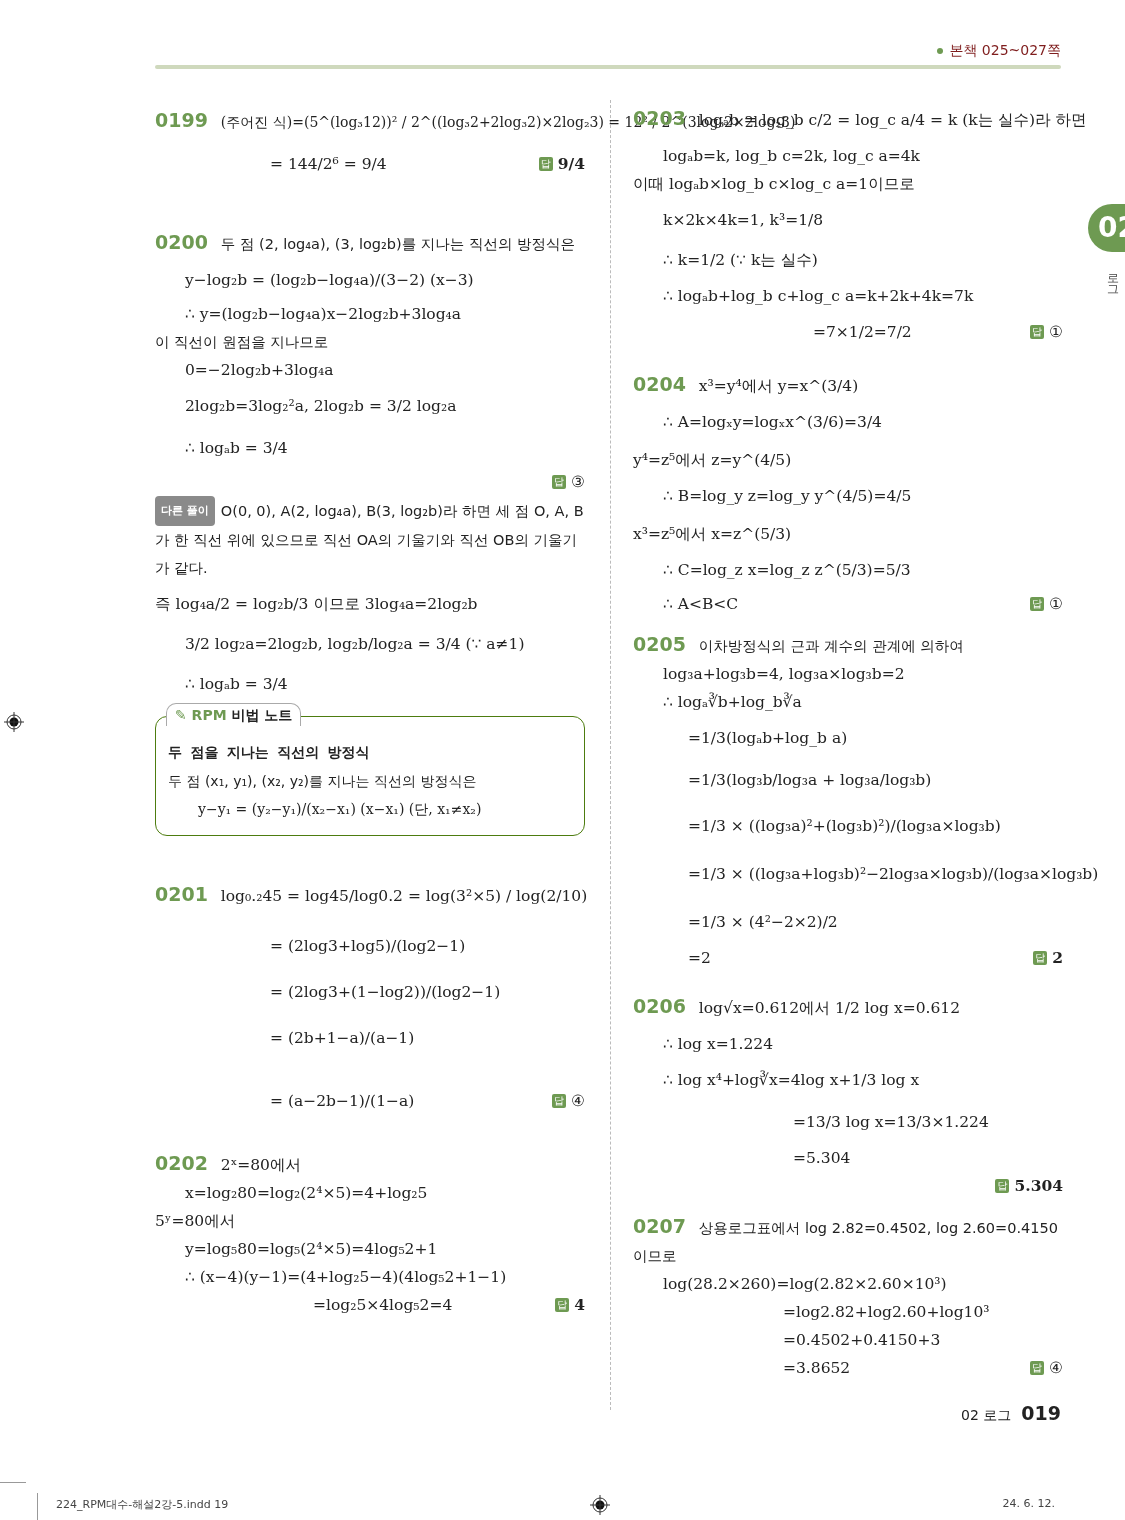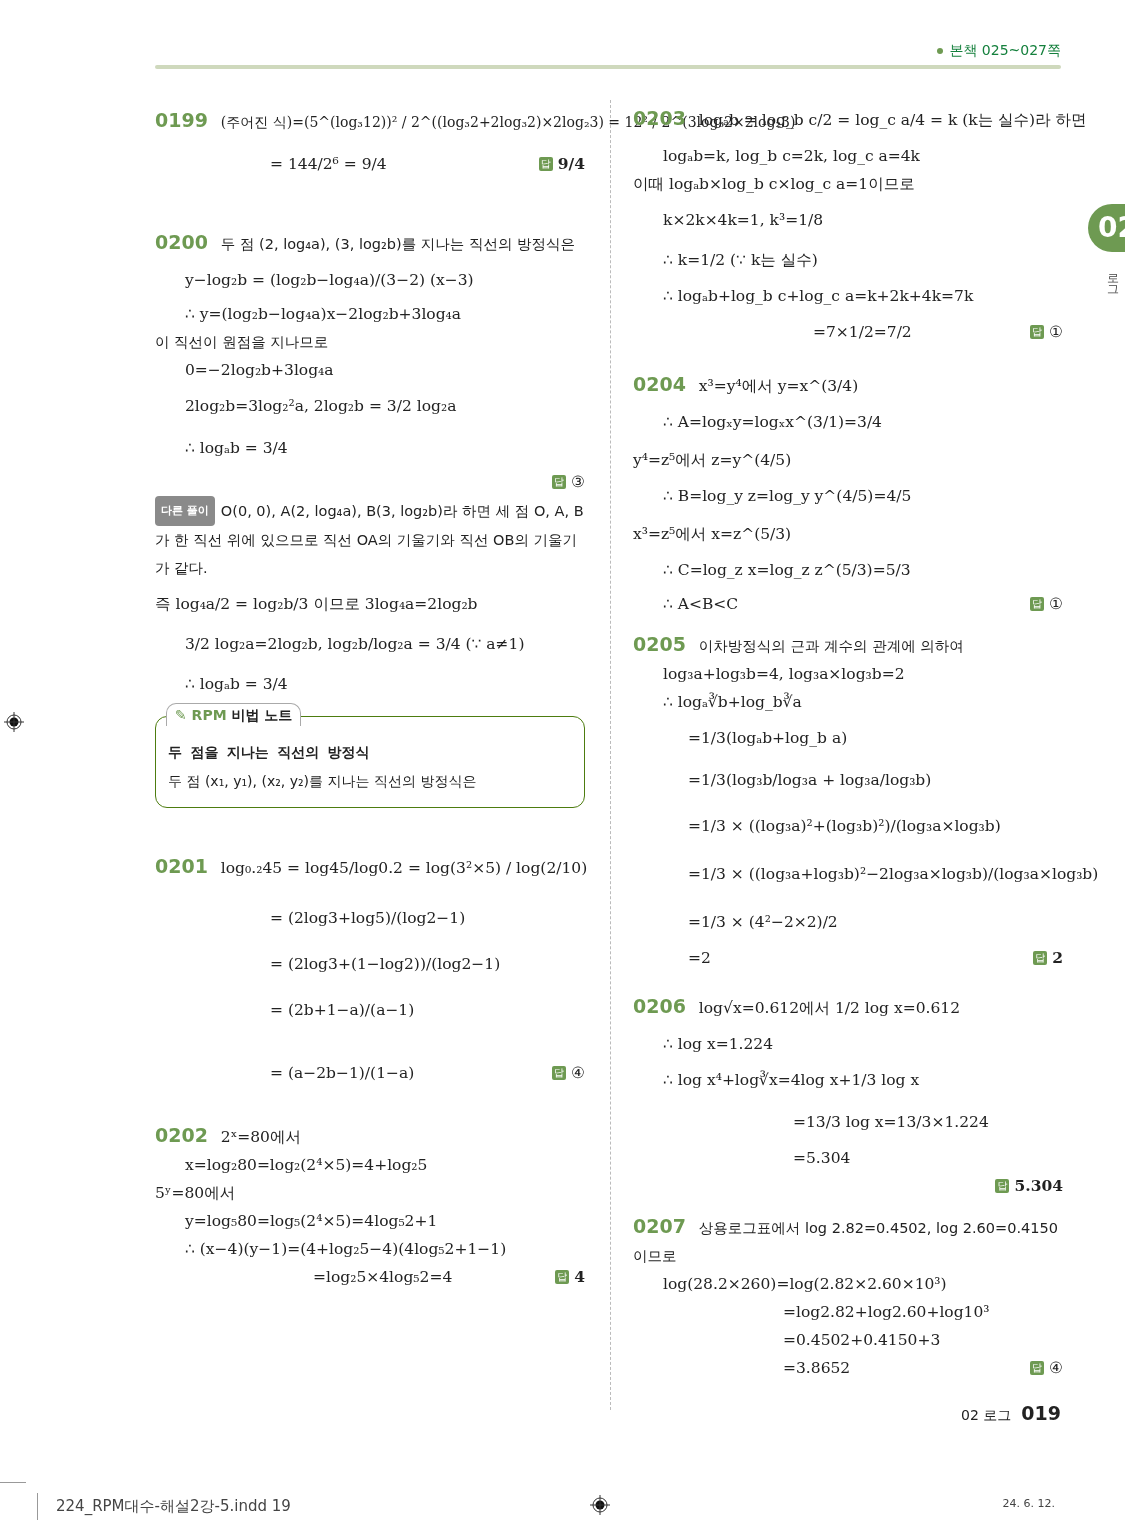--- a/index.html
+++ b/index.html
@@ -1,18 +1,18 @@
 <!DOCTYPE html>
 <html><head>
 <meta charset="utf-8">
 <style>
   html,body{margin:0;padding:0;background:#fff;}
   body{width:1125px;height:1520px;position:relative;overflow:hidden;font-family:"DejaVu Serif","Liberation Serif",serif;color:#222;}
   .header-line{position:absolute;left:155px;top:65px;width:906px;height:4px;background:#cfd9bd;border-radius:2px;}
-  .header-ref{position:absolute;right:64px;top:42px;font-family:"DejaVu Sans","Liberation Sans",sans-serif;font-size:14px;color:#15803d;}
+  .header-ref{position:absolute;right:64px;top:42px;font-family:"DejaVu Sans","Liberation Sans",sans-serif;font-size:14px;color:#7f1d1d;}
   .header-ref .dot{display:inline-block;width:6px;height:6px;border-radius:50%;background:#6e9a52;margin-right:6px;vertical-align:middle;}
   .divider{position:absolute;left:610px;top:100px;width:0;height:1310px;border-left:1px dashed #bbb;}
   .chapter-tab{position:absolute;left:1088px;top:204px;width:60px;height:48px;border-radius:26px 0 0 26px;background:#6e9a52;color:#fff;font-family:"DejaVu Sans","Liberation Sans",sans-serif;font-weight:bold;font-size:28px;line-height:48px;padding-left:10px;box-sizing:border-box;}
   .chapter-vert{position:absolute;left:1104px;top:265px;font-family:"DejaVu Sans","Liberation Sans",sans-serif;font-size:12px;color:#444;writing-mode:vertical-rl;}
   .reg{position:absolute;width:20px;height:20px;}
   .col{position:absolute;font-size:15.5px;line-height:28px;}
   .left{left:155px;top:100px;width:430px;}
   .right{left:633px;top:100px;width:430px;}
   .prob{margin-bottom:0;}
   .pnum{font-family:"DejaVu Sans","Liberation Sans",sans-serif;font-weight:bold;font-size:19px;color:#6e9a52;margin-right:8px;}
@@ -25,21 +25,21 @@
   .ans b{font-weight:bold;}
   .kor{font-family:"DejaVu Sans","Liberation Sans",sans-serif;font-size:14.5px;}
   .alt-tag{display:inline-block;background:#8a8a8a;color:#fff;font-family:"DejaVu Sans","Liberation Sans",sans-serif;font-size:11px;font-weight:bold;padding:1px 6px;border-radius:4px;margin-right:6px;vertical-align:2px;}
   .note{position:relative;margin-top:18px;border:1px solid #4d7c0f;border-radius:12px;padding:22px 12px 12px;width:404px;}
   .note-title-tab{position:absolute;left:10px;top:-14px;background:#fff;border:1px solid #aaa;border-bottom:none;border-radius:10px 10px 0 0;padding:0 8px;font-family:"DejaVu Sans","Liberation Sans",sans-serif;font-weight:bold;font-size:14px;line-height:22px;}
   .note-title-tab .rpm{color:#6e9a52;}
   .note-head{font-family:Liberation Mono, monospace;font-weight:bold;font-size:14px;}
   .note-body{font-size:14px;}
   .foot-num{position:absolute;right:64px;top:1402px;font-family:"DejaVu Sans","Liberation Sans",sans-serif;font-size:14px;}
   .foot-num b{font-size:19px;margin-left:10px;}
-  .footer-file{position:absolute;left:56px;top:1497px;font-family:"DejaVu Sans","Liberation Sans",sans-serif;font-size:15px;color:#444;}
+  .footer-file{position:absolute;left:56px;top:1497px;font-family:"DejaVu Sans","Liberation Sans",sans-serif;font-size:11px;color:#444;}
   .footer-date{position:absolute;right:70px;top:1497px;font-family:"DejaVu Sans","Liberation Sans",sans-serif;font-size:11px;color:#444;}
   .crop-h{position:absolute;left:0;top:1482px;width:26px;border-top:1px solid #999;}
   .crop-v{position:absolute;left:37px;top:1493px;height:27px;border-left:1px solid #999;}
 </style>
 </head>
 <body>
 
 <div class="header-ref"><span class="dot"></span><span>본책  025~027쪽</span></div>
 <div class="header-line"></div>
 
@@ -97,20 +97,21 @@
     <div class="line ind" style="margin-top:12px;"><span>∴ logₐb = 3/4</span></div>
 
     <div class="note">
       <div class="note-title-tab">
         <span style="color:#6e9a52;">✎</span>
         <span class="rpm">RPM</span>
         <span>비법 노트</span>
       </div>
       <div class="note-head">두 점을 지나는 직선의 방정식</div>
       <div class="note-body kor">두 점 (x₁, y₁), (x₂, y₂)를 지나는 직선의 방정식은</div>
+      <div class="note-body" style="padding-left:30px;">y−y₁ = (y₂−y₁)/(x₂−x₁) (x−x₁) (단, x₁≠x₂)</div>
     </div>
   </div>
 
   <div class="prob" style="margin-top:44px;">
     <div class="line">
       <span class="pnum">0201</span>
       <span>log₀.₂45 = log45/log0.2 = log(3²×5) / log(2/10)</span>
     </div>
     <div class="line ind2" style="margin-top:22px;"><span>= (2log3+log5)/(log2−1)</span></div>
     <div class="line ind2" style="margin-top:18px;"><span>= (2log3+(1−log2))/(log2−1)</span></div>
@@ -153,21 +154,21 @@
       <span>=7×1/2=7/2</span>
       <span class="ans"><span class="tag">답</span><span>①</span></span>
     </div>
   </div>
 
   <div class="prob" style="margin-top:24px;">
     <div class="line">
       <span class="pnum">0204</span>
       <span>x³=y⁴에서      y=x^(3/4)</span>
     </div>
-    <div class="line ind" style="margin-top:8px;"><span>∴ A=logₓy=logₓx^(3/1)=3/4</span></div>
+    <div class="line ind" style="margin-top:8px;"><span>∴ A=logₓy=logₓx^(3/6)=3/4</span></div>
     <div class="line" style="margin-top:10px;"><span>y⁴=z⁵에서      z=y^(4/5)</span></div>
     <div class="line ind" style="margin-top:8px;"><span>∴ B=log_y z=log_y y^(4/5)=4/5</span></div>
     <div class="line" style="margin-top:10px;"><span>x³=z⁵에서      x=z^(5/3)</span></div>
     <div class="line ind" style="margin-top:8px;"><span>∴ C=log_z x=log_z z^(5/3)=5/3</span></div>
     <div class="line ind" style="margin-top:6px;">
       <span>∴ A&lt;B&lt;C</span>
       <span class="ans"><span class="tag">답</span><span>①</span></span>
     </div>
   </div>
 

